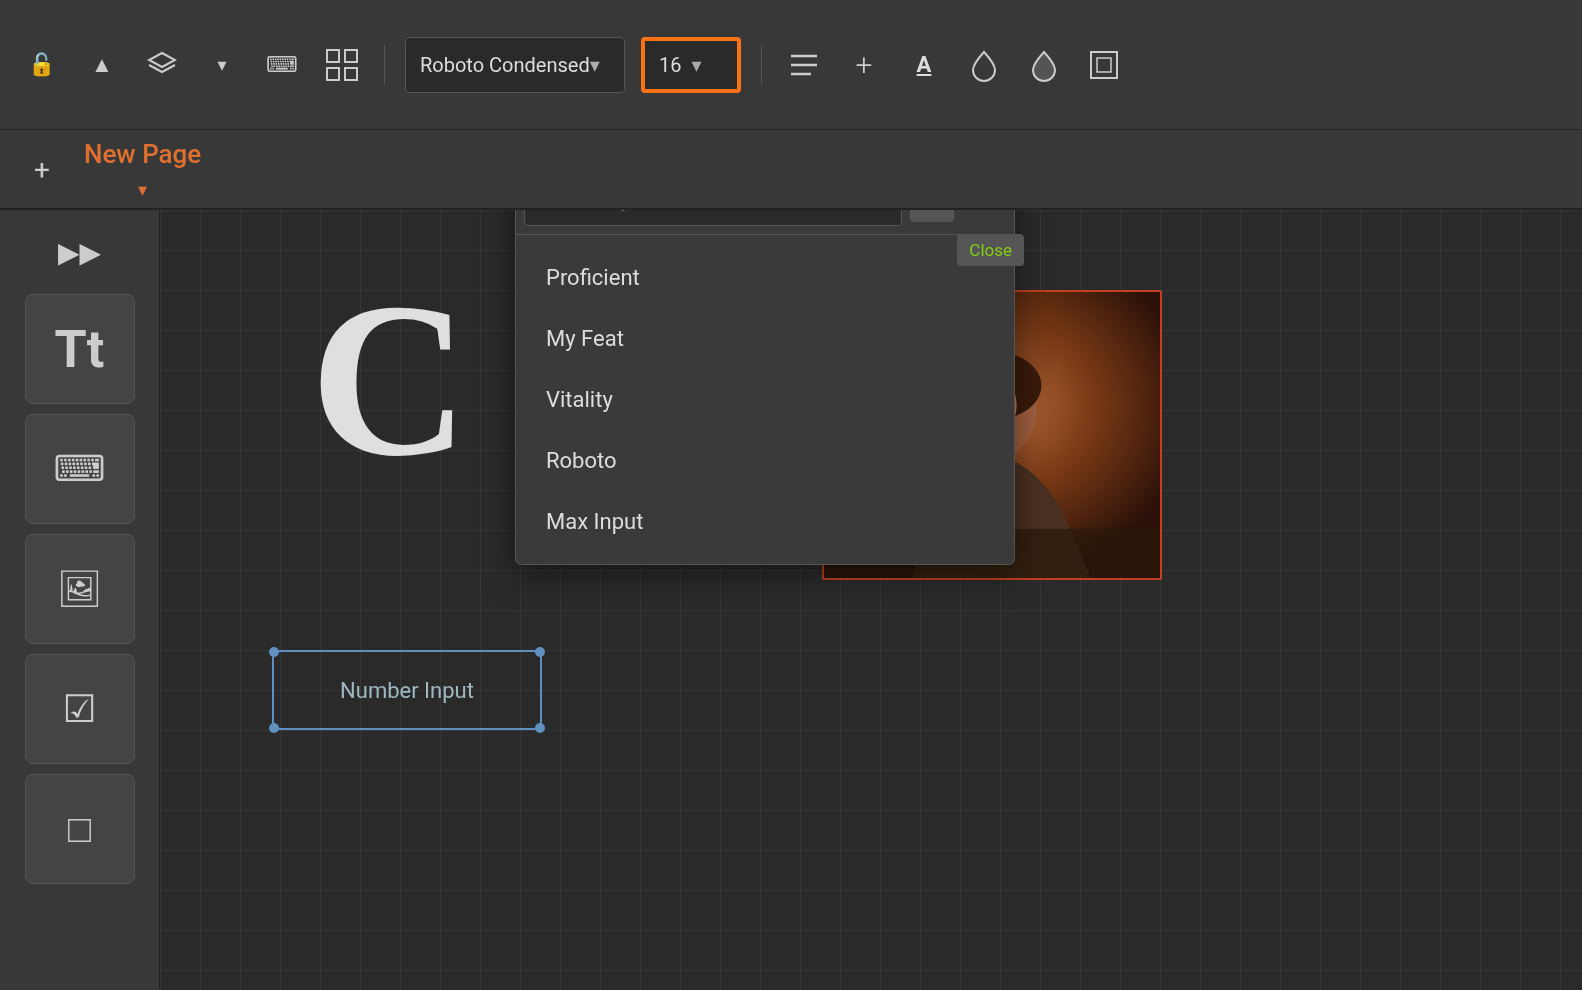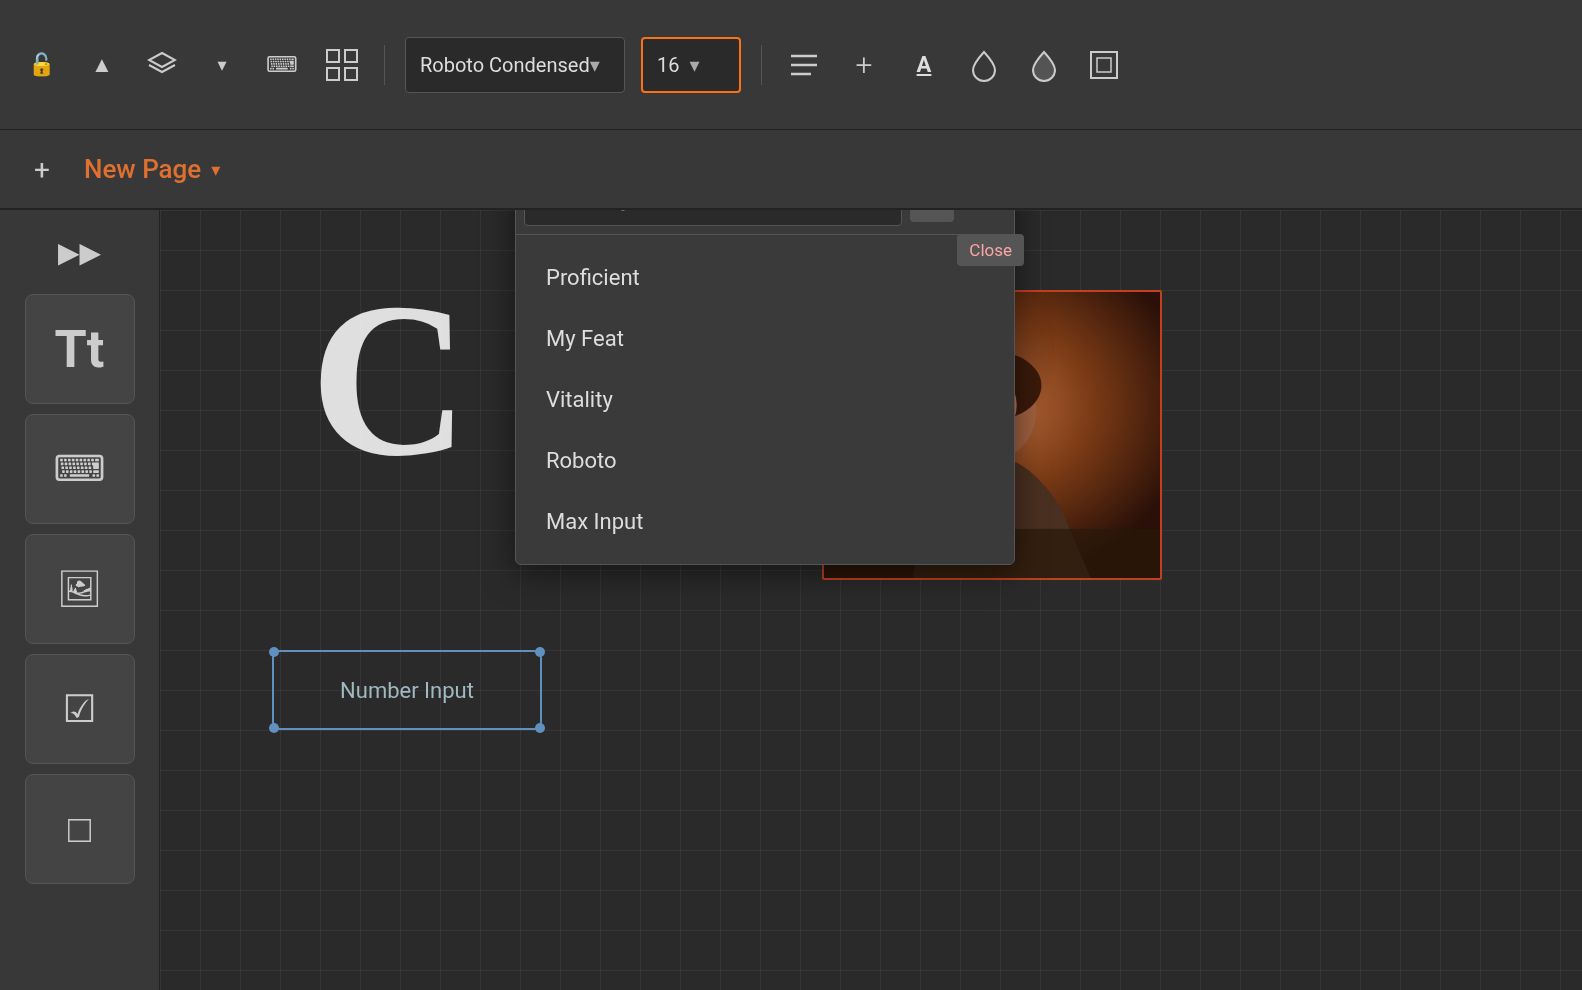--- a/index.html
+++ b/index.html
@@ -48,21 +48,21 @@
       font-size: 20px;
       cursor: pointer;
       height: 56px;
       min-width: 220px;
     }
 
     .font-size-selector {
       display: flex;
       align-items: center;
       background: #2a2a2a;
-      border: 2px solid #f97316;
+      border: 4px solid #f97316;
       border-radius: 4px;
       padding: 6px 14px;
       color: #ddd;
       font-size: 20px;
       cursor: pointer;
       gap: 10px;
       height: 56px;
       min-width: 100px;
     }
 
@@ -99,20 +99,21 @@
     }
 
     .page-label {
       color: #e07030;
       font-size: 26px;
       font-weight: 500;
       cursor: pointer;
       display: flex;
       align-items: center;
       gap: 10px;
+      flex-direction: column;
     }
 
     .page-dropdown-arrow {
       color: #e07030;
       font-size: 18px;
     }
 
     
     .left-sidebar {
       position: absolute;
@@ -295,21 +296,21 @@
       font-size: 24px;
       cursor: pointer;
       border-radius: 4px;
     }
 
     .close-tooltip {
       position: absolute;
       right: -10px;
       top: 68px;
       background: #555;
-      color: #fca5a5;
+      color: #84cc16;
       font-size: 17px;
       padding: 6px 12px;
       border-radius: 4px;
     }
 
     .dropdown-list {
       padding: 12px 0;
     }
 
     .dropdown-item {

